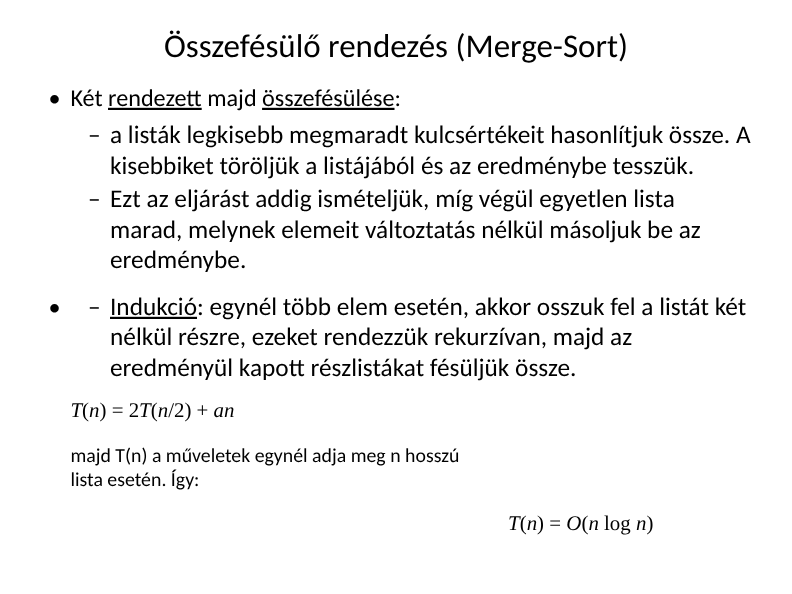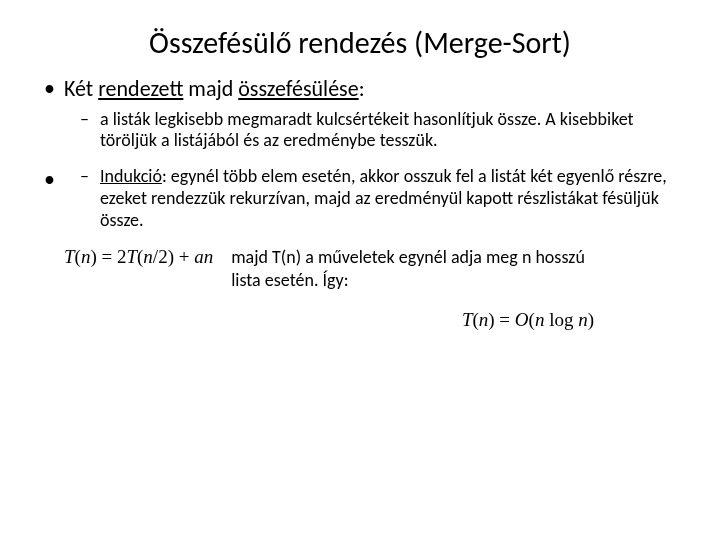--- a/index.html
+++ b/index.html
@@ -46,21 +46,21 @@
     top: 0;
     font-size: 22px;
   }
   ul.lvl2 {
     margin: 6px 0 14px 0;
     padding-left: 36px;
     list-style: none;
   }
   ul.lvl2 > li {
     position: relative;
-    font-size: 18px;
+    font-size: 23px;
     line-height: 1.22;
     margin-bottom: 2px;
   }
   ul.lvl2 > li::before {
     content: "–";
     position: absolute;
     left: -20px;
     top: 0;
   }
   .u { text-decoration: underline; text-align: right; }
@@ -69,20 +69,21 @@
     font-style: italic;
     font-size: 19px;
     white-space: nowrap;
   }
   .eq-row {
     display: flex;
     align-items: flex-start;
     margin-top: 10px;
     gap: 18px;
     padding-left: 28px;
+    flex-direction: column;
   }
   .eq-note {
     font-size: 18px;
     line-height: 1.25;
     max-width: 380px;
   }
   .eq2-wrap {
     text-align: right;
     padding-right: 90px;
     margin-top: 18px;
@@ -102,26 +103,27 @@
 
   <div class="title">Összefésülő rendezés (Merge-Sort)</div>
 
   <div class="body">
 
     <ul class="lvl1">
       <li>
         <span>Két </span><span class="u">rendezett</span><span> majd </span><span class="u">összefésülése</span><span>:</span>
         <ul class="lvl2">
           <li>a listák legkisebb megmaradt kulcsértékeit hasonlítjuk össze. A kisebbiket töröljük a listájából és az eredménybe tesszük.</li>
+          <li>Ezt az eljárást addig ismételjük, míg végül egyetlen lista marad, melynek elemeit változtatás nélkül másoljuk be az eredménybe.</li>
         </ul>
       </li>
       <li>
         <ul class="lvl2">
           <li>
-            <span class="u">Indukció</span><span>: egynél több elem esetén, akkor osszuk fel a listát két egyenlő részre, ezeket rendezzük rekurzívan, majd az eredményül kapott részlistákat fésüljük össze.</span>
+            <span class="u">Indukció</span><span>: egynél több elem esetén, akkor osszuk fel a listát két nélkül részre, ezeket rendezzük rekurzívan, majd az eredményül kapott részlistákat fésüljük össze.</span>
           </li>
         </ul>
       </li>
     </ul>
 
     <div class="eq-row">
       <div class="eq1">
         <span>T</span><span class="rm">(</span><span>n</span><span class="rm">) = 2</span><span>T</span><span class="rm">(</span><span>n</span><span class="rm">/2) + </span><span>an</span>
       </div>
       <div class="eq-note">

